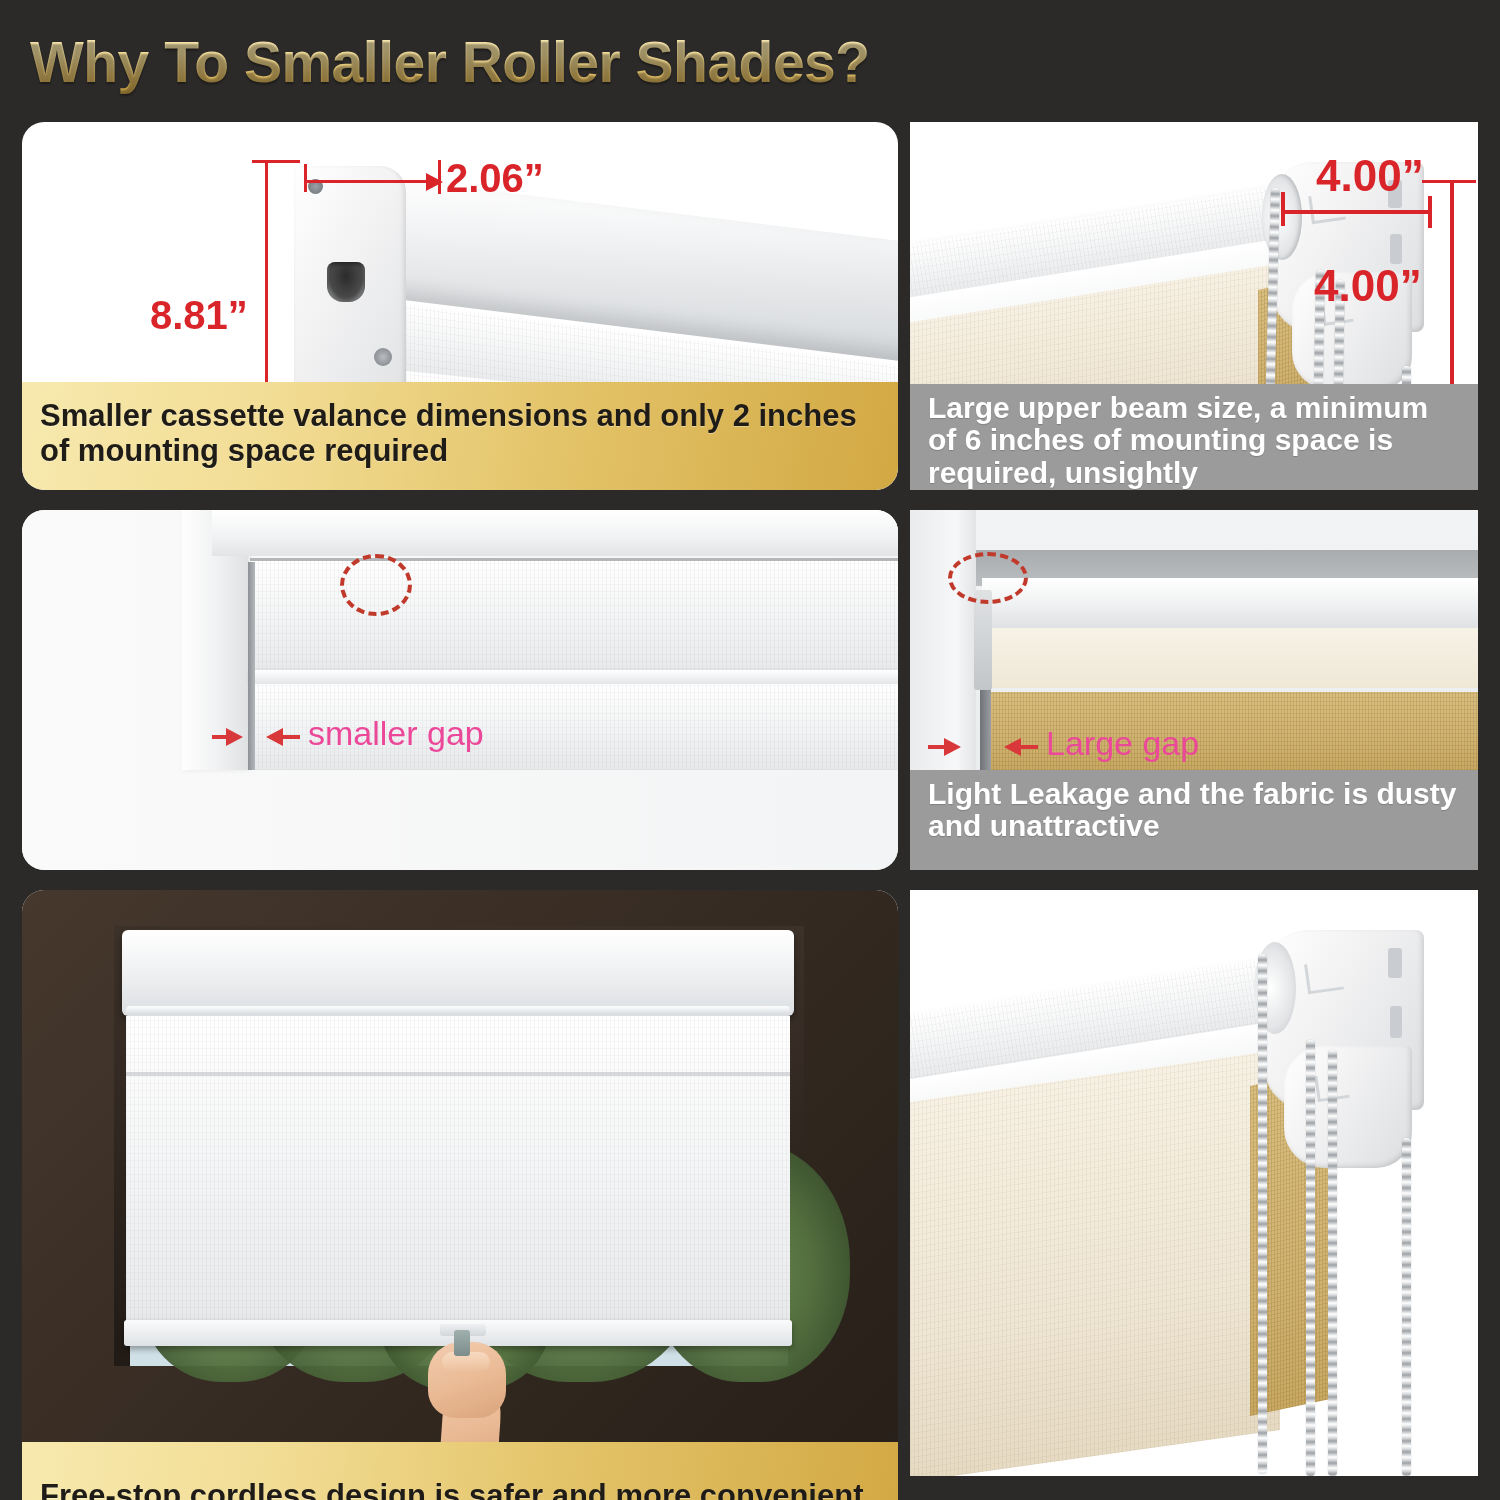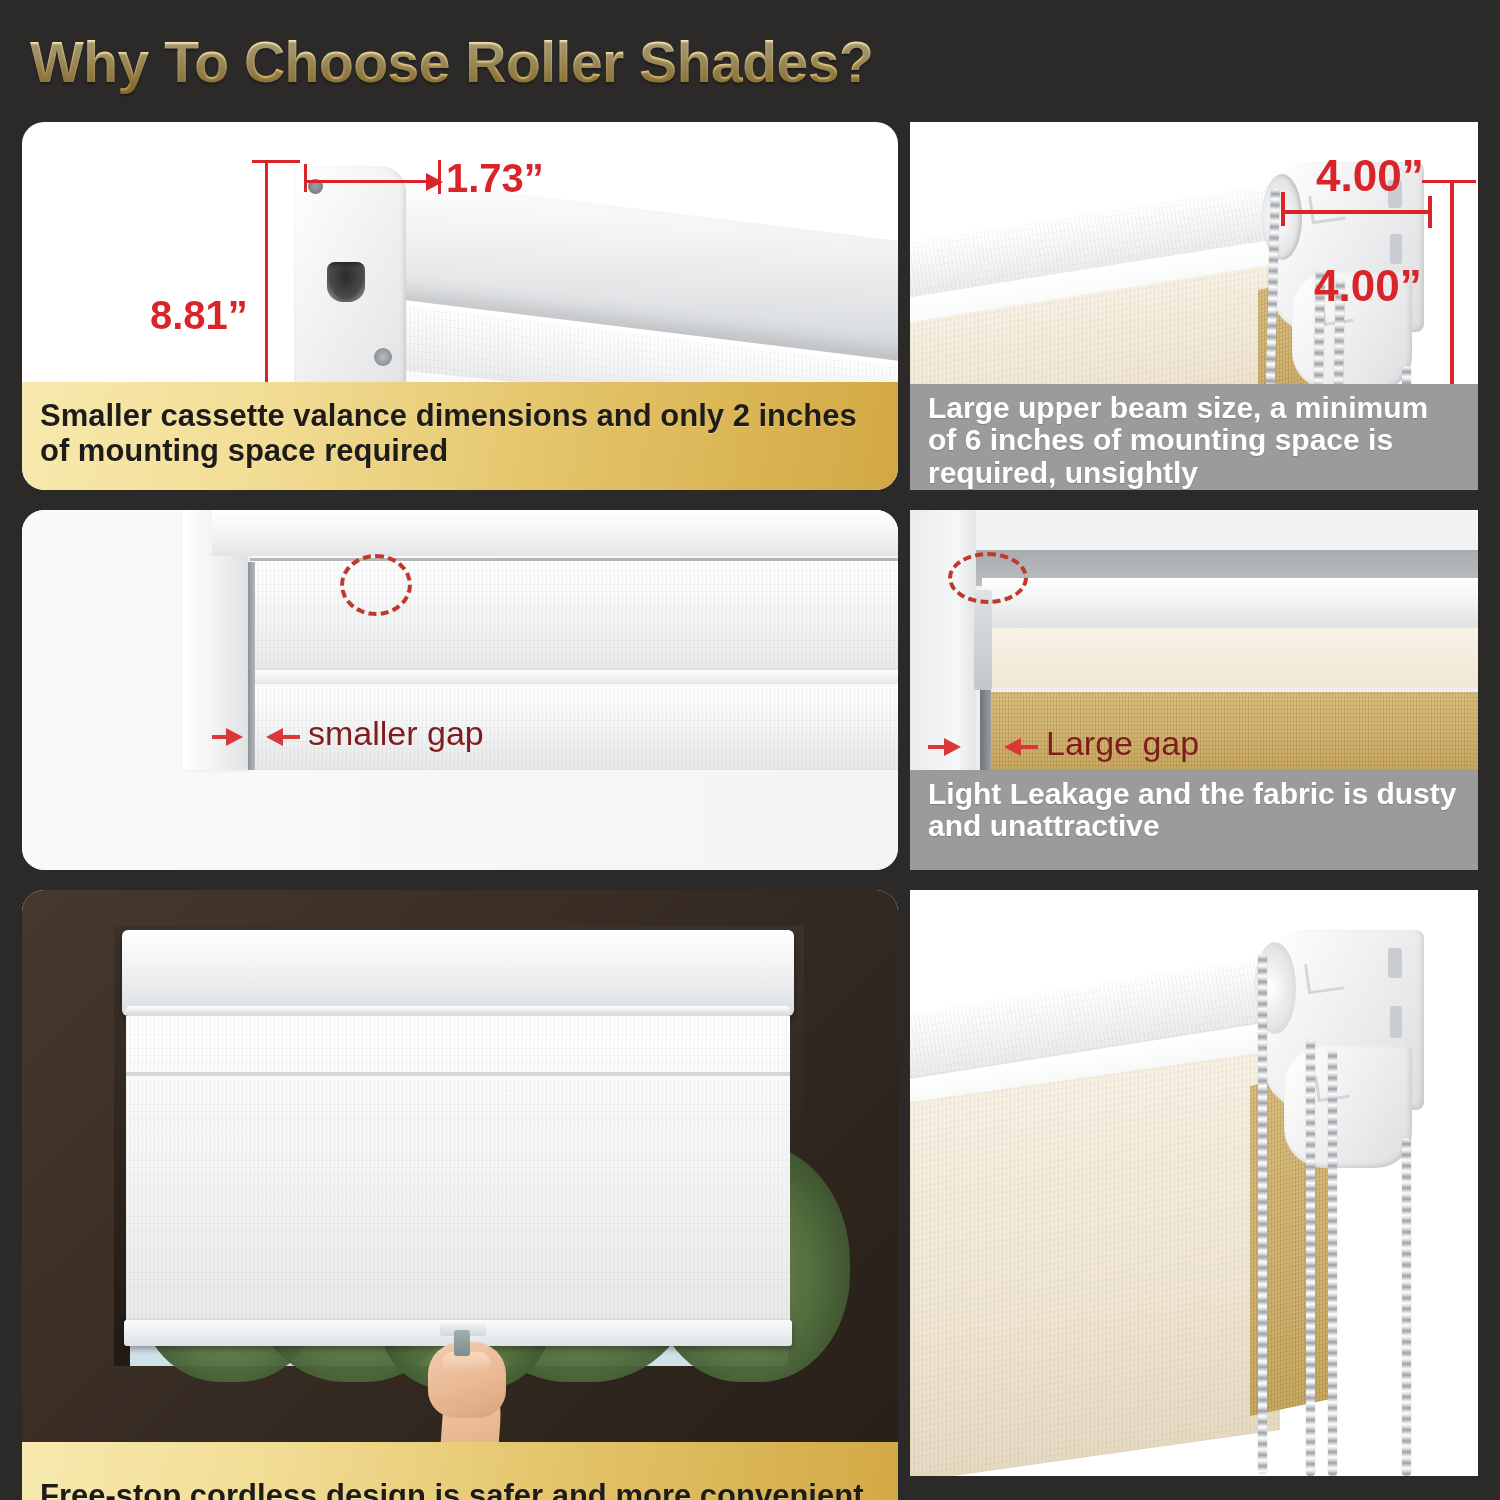--- a/index.html
+++ b/index.html
@@ -109,21 +109,21 @@
     color: #d9252a;
     font-weight: bold;
     font-family: "Liberation Sans", sans-serif;
     white-space: nowrap;
     line-height: 1;
   }
   .rline { position: absolute; background: #d9252a; }
 
   .redtext {
     position: absolute;
-    color: #7f1d1d;
+    color: #ec4899;
     font-family: "Liberation Sans", sans-serif;
     white-space: nowrap;
     line-height: 1;
   }
 
   .dashed-ellipse {
     position: absolute;
     border: 4px dashed #c0392b;
     border-radius: 50%;
   }
@@ -220,21 +220,21 @@
     border-top: 9px solid transparent;
     border-bottom: 9px solid transparent;
   }
   .arrow-right { border-left: 17px solid #d9252a; }
   .arrow-left  { border-right: 17px solid #d9252a; }
 </style>
 </head>
 <body>
 
 <div id="title-bar">
-  <h1 id="page-title">Why To Choose Roller Shades?</h1>
+  <h1 id="page-title">Why To Smaller Roller Shades?</h1>
 </div>
 
 <div class="panel good" id="panel-r1c1">
   <div class="art">
 
     <div class="cass-body" style="left:300px; top:48px; width:600px; height:120px;
                 transform: skewY(7deg); transform-origin: left top;
                 border-radius: 6px 10px 14px 4px;
                 box-shadow: inset 0 -10px 18px rgba(0,0,0,0.12);"></div>
     <div class="cass-body fabric-white" style="left:300px; top:172px; width:600px; height:74px;
@@ -254,21 +254,21 @@
     <div style="position:absolute; left:300px; top:296px; width:36px; height:34px;
                 background: radial-gradient(circle at 50% 40%, #f3f4f5 0%, #cfd2d5 70%, #a9adb1 100%);
                 border-radius: 10px 10px 16px 16px;"></div>
     <div style="position:absolute; left:286px; top:57px; width:15px; height:15px;
                 background: radial-gradient(circle, #9aa0a5 0%, #75797d 80%); border-radius:50%;"></div>
 
     <div class="rline" style="left:282px; top:58px; width:132px; height:3px;"></div>
     <div class="arrow-right" style="left:404px; top:51px;"></div>
     <div class="rline" style="left:282px; top:42px; width:3px; height:28px;"></div>
     <div class="rline" style="left:416px; top:38px; width:3px; height:34px;"></div>
-    <div class="dim-label" style="left:424px; top:36px; font-size:40px;">1.73”</div>
+    <div class="dim-label" style="left:424px; top:36px; font-size:40px;">2.06”</div>
 
     <div class="rline" style="left:243px; top:38px; width:3px; height:310px;"></div>
     <div class="rline" style="left:230px; top:38px; width:48px; height:3px;"></div>
     <div class="rline" style="left:230px; top:345px; width:48px; height:3px;"></div>
     <div class="dim-label" style="left:128px; top:173px; font-size:40px;">8.81”</div>
   </div>
 
   <div class="caption caption-good" id="cap-r1c1">
     <span class="caption-text">Smaller cassette valance dimensions and only 2 inches of mounting space required</span>
   </div>

